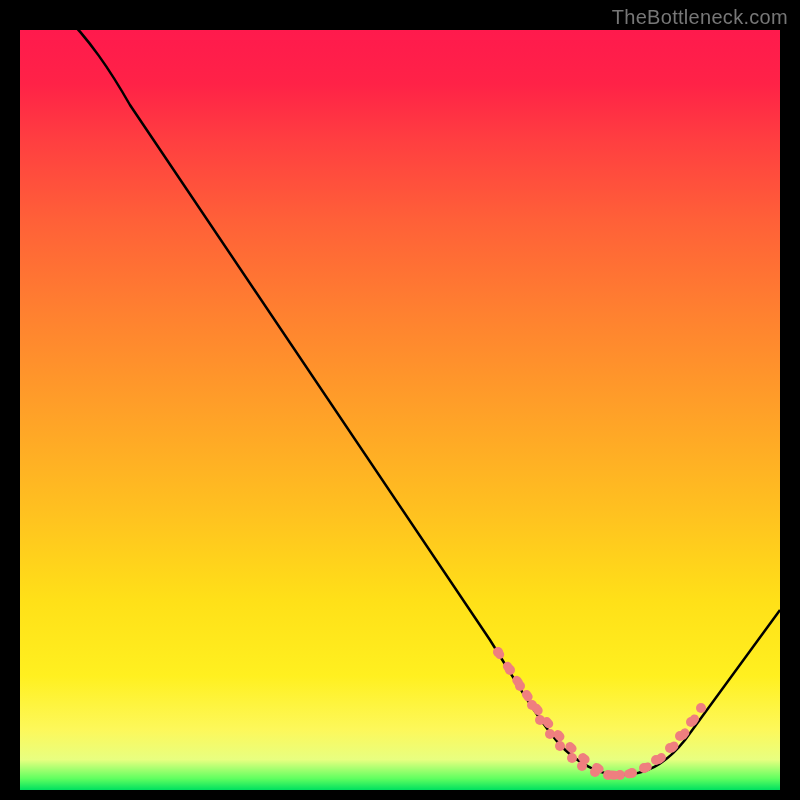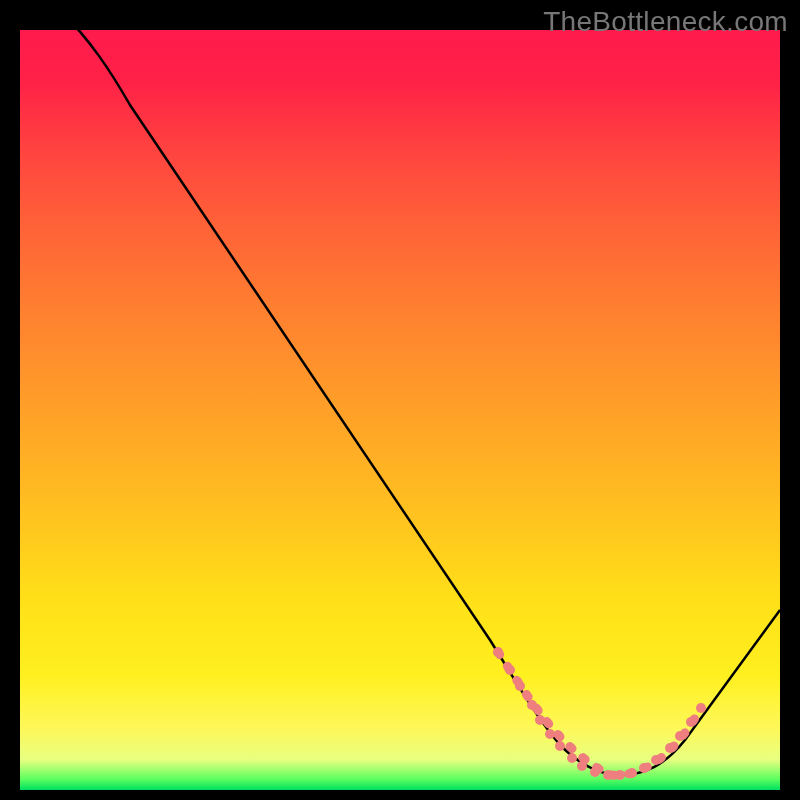--- a/index.html
+++ b/index.html
@@ -34,21 +34,21 @@
       #e8ff80 96%,
       #60ff60 98.5%,
       #00e060 100%
     );
   }
   .watermark {
     position: absolute;
     top: 6px;
     right: 12px;
     color: #777;
-    font-size: 28px;
+    font-size: 20px;
     font-weight: 500;
     letter-spacing: 0.3px;
   }
   svg.overlay {
     position: absolute;
     left: 20px;
     top: 30px;
     width: 760px;
     height: 760px;
     overflow: visible;

